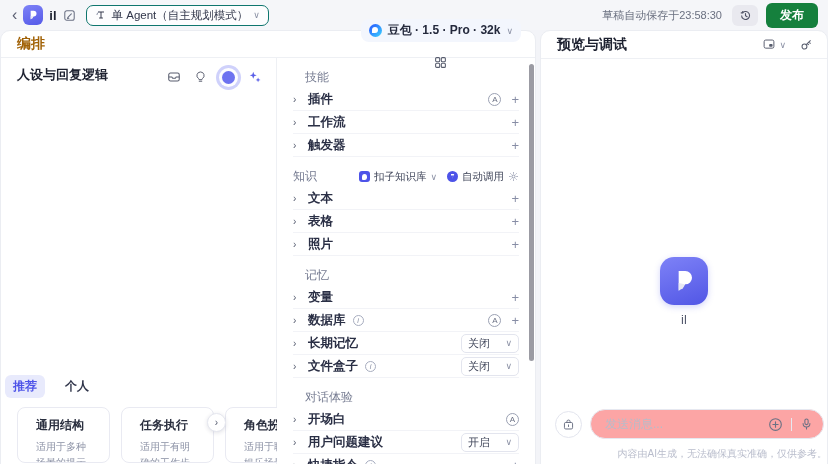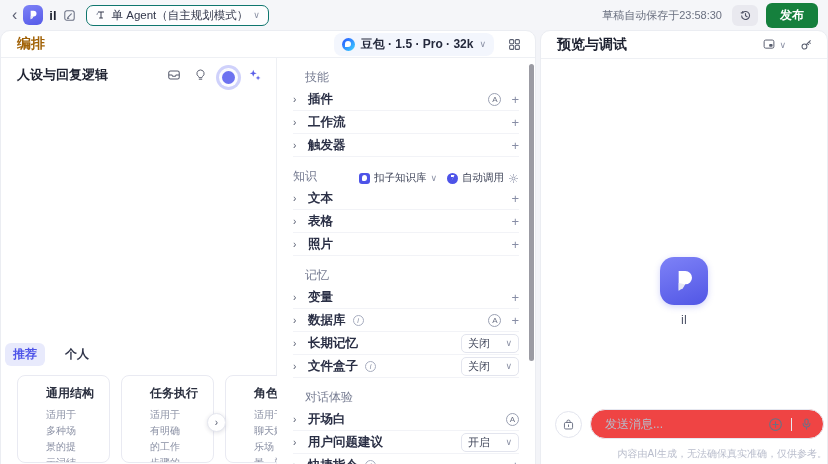--- a/index.html
+++ b/index.html
@@ -20,51 +20,51 @@
   .history-btn { width:26px; height:21px; background:#e9e9ef; border-radius:6px; display:flex; align-items:center; justify-content:center; color:#4d5164; cursor:pointer; margin-right:8px; }
   .publish-btn { background:#15803d; color:#fff; font-size:12px; font-weight:600; border:none; border-radius:6px; padding:4px 14px; cursor:pointer; }
 
   
   .card { position:absolute; top:30px; bottom:-10px; background:#fff; border:1px solid #ebedf2; border-radius:10px 10px 0 0; }
   .card-left { left:0; width:536px; }
   .card-right { left:540px; width:288px; }
 
   .orch-header { height:27px; display:flex; align-items:center; justify-content:space-between; padding:0 14px 0 16px; border-bottom:1px solid #eef0f4; }
   .orch-title { font-size:14px; font-weight:700; color:#a16207; }
-  .model-area { display:flex; align-items:center; gap:14px; }
+  .model-area { display:flex; align-items:center; gap:14px;flex-direction:column; }
   .model-pill { display:flex; align-items:center; gap:6px; background:#f3f6fd; border-radius:8px; padding:3px 8px; cursor:pointer; }
   .model-name { font-size:12px; font-weight:600; color:#24293c; }
   .doubao-ic { width:13px; height:13px; border-radius:50%; background:linear-gradient(135deg,#2b6bff 20%,#39c2ff 85%); position:relative; }
   .doubao-ic::after { content:""; position:absolute; left:3px; top:3px; width:6px; height:6px; background:#fff; border-radius:50% 50% 50% 10%; }
   .chev { color:#8a90a4; font-size:9px; }
 
   .orch-body { position:absolute; top:27px; left:0; right:0; bottom:0; display:flex; }
   .persona-col { width:276px; border-right:1px solid #eef0f4; position:relative; }
   .config-col { flex:1; position:relative; padding:0 16px; overflow:hidden; }
 
   
-  .persona-head { display:flex; align-items:center; padding:8px 14px 0 16px; }
+  .persona-head { display:flex; align-items:flex-end; padding:8px 14px 0 16px; }
   .persona-title { font-size:13px; font-weight:700; color:#1d2130; }
   .persona-icons { margin-left:auto; display:flex; align-items:center; gap:13px; color:#585d6e; }
   .sparkle { color:#5a5fe8; }
   .presence-dot { position:absolute; left:221px; top:13px; width:13px; height:13px; border-radius:50%; background:#6d72f0; box-shadow:0 0 0 3px rgba(255,255,255,.95), 0 0 0 6px rgba(118,122,243,.35); }
 
   .persona-bottom { position:absolute; left:0; right:0; bottom:10px; }
   .tabs { display:flex; align-items:center; gap:12px; padding:0 4px; margin-bottom:9px; }
   .tab { font-size:12px; font-weight:700; color:#30354a; padding:3px 8px; border-radius:6px; cursor:pointer; }
   .tab.active { background:#e8eafc; color:#4d53e8; }
   .cards-row { display:flex; gap:11px; padding:0 0 0 16px; overflow:hidden; width:276px; }
-  .tpl-card { flex:0 0 93px; background:#fff; border:1px solid #e9eaf2; border-radius:8px; padding:9px 28px; height:88px; overflow:hidden; cursor:pointer; }
+  .tpl-card { flex:0 0 93px; background:#fff; border:1px solid #e9eaf2; border-radius:8px; padding:9px 18px; height:56px; overflow:hidden; cursor:pointer; }
   .tpl-title { font-size:12px; font-weight:700; color:#2a2f3f; margin-bottom:5px; white-space:nowrap; }
   .tpl-desc { font-size:10px; color:#8a90a4; line-height:1.6; }
   .next-btn { position:absolute; left:206px; bottom:31px; width:19px; height:19px; border-radius:50%; background:#fff; border:1px solid #e5e7ef; box-shadow:0 1px 4px rgba(40,45,80,.14); display:flex; align-items:center; justify-content:center; font-size:10px; color:#565c70; cursor:pointer; z-index:3; }
 
   
   .group-label { font-size:12px; color:#757b91; margin:11px 12px 2px; }
-  .group-head { display:flex; align-items:flex-end; justify-content:space-between; margin:11px 0 2px; }
+  .group-head { display:flex; align-items:center; justify-content:space-between; margin:11px 0 2px; }
   .kb-controls { display:flex; align-items:center; gap:10px; font-size:10.5px; color:#40465a; }
   .kb-ic { width:11px; height:11px; border-radius:3px; background:#4d53e8; position:relative; }
   .kb-ic::after { content:""; position:absolute; left:3px; top:2.5px; width:5px; height:6px; background:#fff; border-radius:50% 50% 40% 20%; }
   .auto-ic { width:11px; height:11px; border-radius:50%; background:#4d53e8; position:relative; }
   .auto-ic::after { content:""; position:absolute; left:3.5px; top:2.5px; width:4px; height:6px; background:#fff; clip-path:polygon(0 0,100% 0,30% 100%,70% 35%,0 35%); }
   .krow { display:flex; align-items:center; gap:7px; height:23px; border-bottom:1px solid #f2f3f7; }
   .krow .rchev { color:#565c70; font-size:10px; width:8px; }
   .krow .rlabel { font-size:12.5px; font-weight:600; color:#2a2f45; }
   .rcontrols { margin-left:auto; display:flex; align-items:center; gap:10px; color:#878da5; }
   .plus { font-size:13px; color:#878da5; cursor:pointer; line-height:1; }
@@ -77,21 +77,21 @@
   .prev-header { height:28px; display:flex; align-items:center; justify-content:space-between; padding:0 14px 0 16px; border-bottom:1px solid #eef0f4; }
   .prev-title { font-size:14px; font-weight:700; color:#1d2130; }
   .prev-icons { display:flex; align-items:center; gap:14px; color:#585d6e; }
   .prev-body { position:absolute; top:28px; left:0; right:0; bottom:0; }
   .bot-hero { position:absolute; top:198px; left:0; right:0; display:flex; flex-direction:column; align-items:center; gap:7px; }
   .app-icon-lg { width:48px; height:48px; border-radius:14px; background:linear-gradient(160deg,#7e82f7,#5156e5); display:flex; align-items:center; justify-content:center; box-shadow:0 2px 6px rgba(80,86,230,.25); }
   .bot-hero-name { font-size:13px; color:#555b6e; }
   .chat-footer { position:absolute; left:0; right:0; bottom:12px; }
   .input-row { display:flex; align-items:center; gap:8px; padding:0 12px 0 14px; }
   .clear-btn { width:27px; height:27px; border:1px solid #e3e5ee; border-radius:50%; display:flex; align-items:center; justify-content:center; color:#6b7184; cursor:pointer; flex:0 0 auto; }
-  .msg-pill { flex:1; height:30px; border:1px solid #e6e8f0; border-radius:16px; display:flex; align-items:center; padding:0 10px 0 14px; gap:8px; background:#ef4444; }
+  .msg-pill { flex:1; height:30px; border:1px solid #e6e8f0; border-radius:16px; display:flex; align-items:center; padding:0 10px 0 14px; gap:8px; background:#fca5a5; }
   .msg-input { flex:1; border:none; outline:none; font-size:12px; color:#30354a; background:transparent; min-width:0; }
   .msg-input::placeholder { color:#b7bcc9; }
   .pill-div { width:1px; height:13px; background:#e6e8f0; }
   .disclaimer { text-align:right; font-size:10px; color:#b9bdcc; margin-top:8px; }
 </style>
 </head>
 <body>
 
 <div class="topbar">
   <div class="tb-left">

